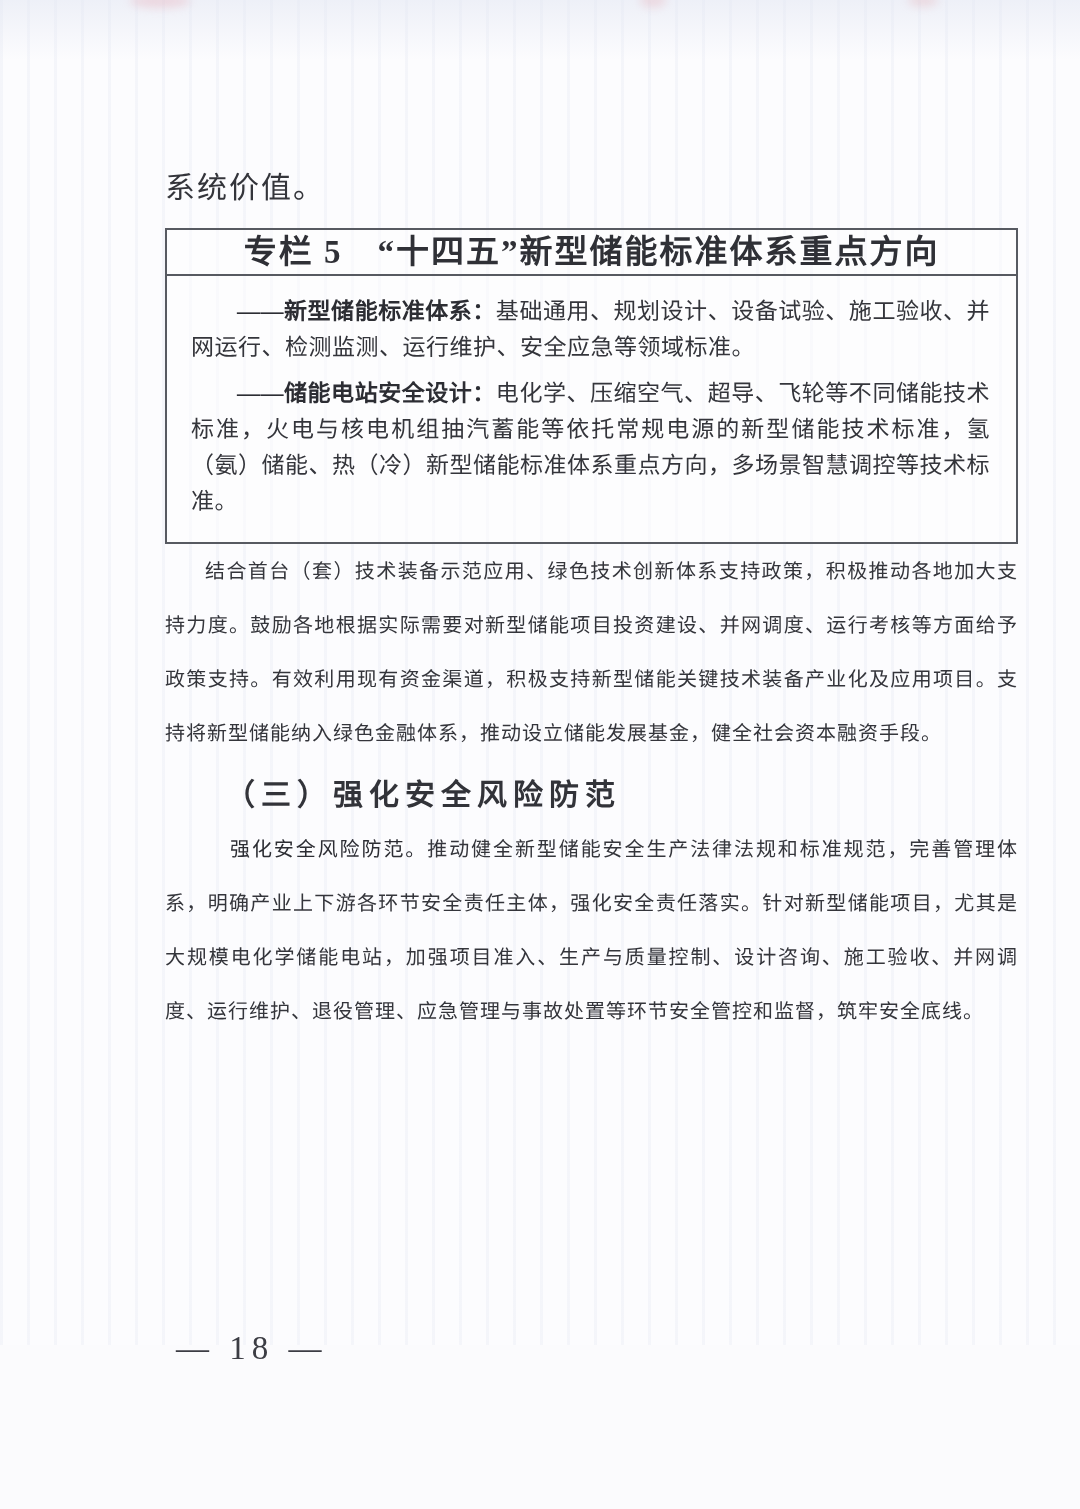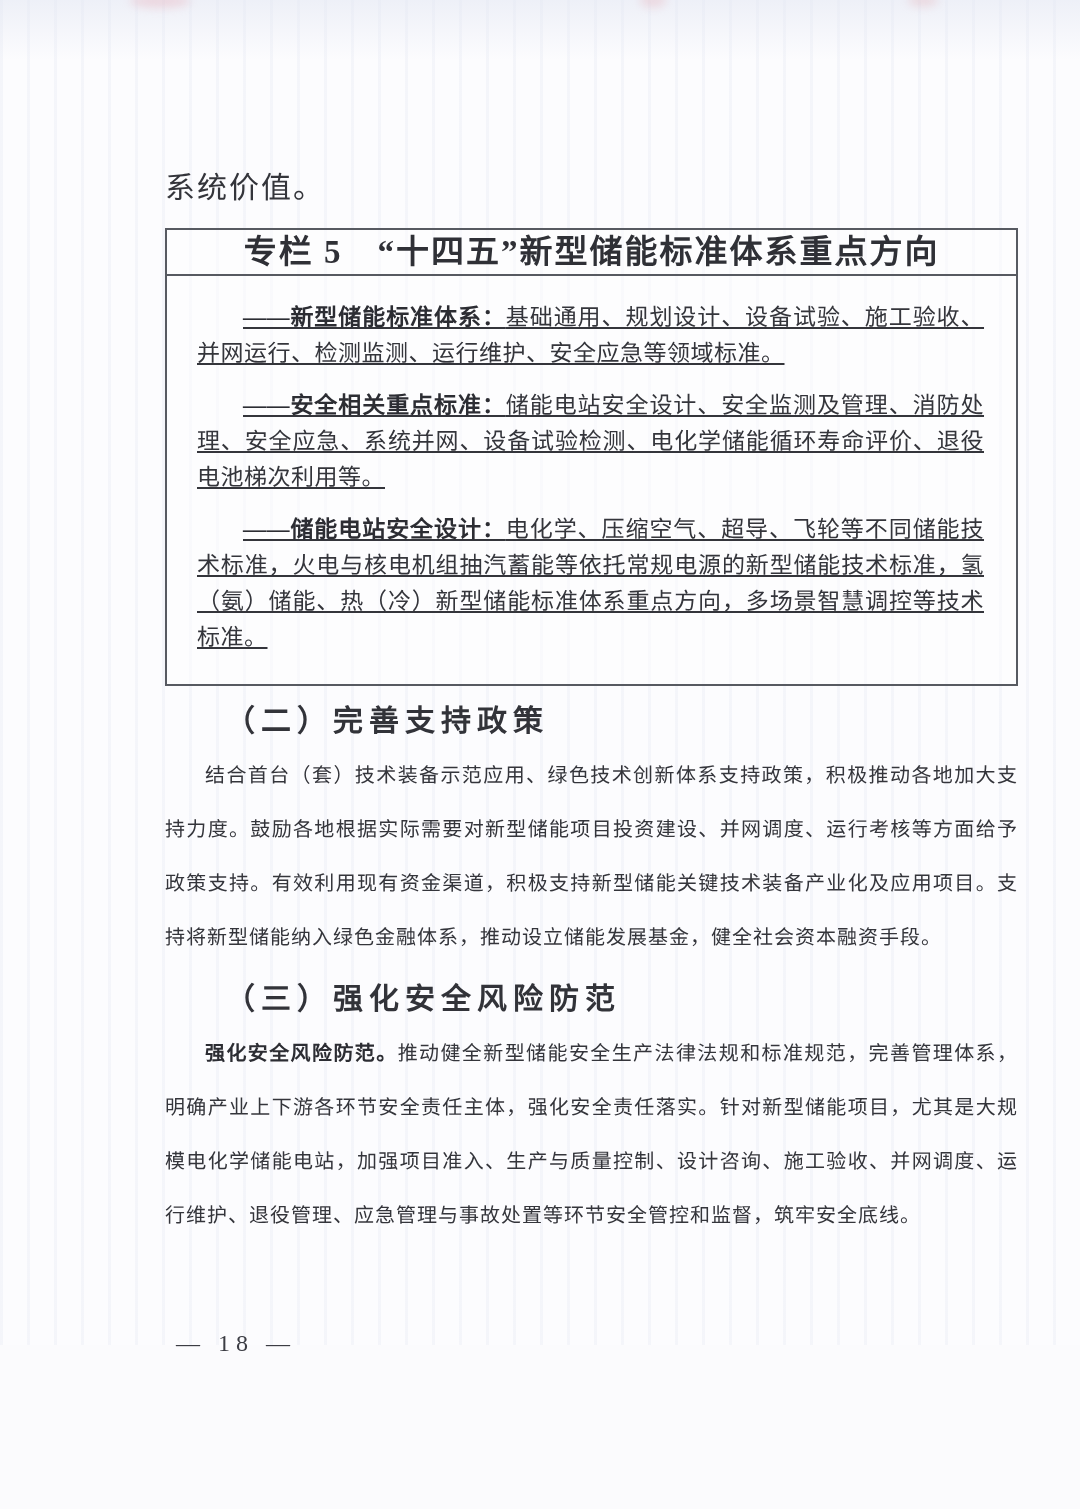--- a/index.html
+++ b/index.html
@@ -44,78 +44,75 @@
     font-weight: bold;
     font-size: 33px;
     line-height: 27px;
     padding: 9px 0 8px;
     letter-spacing: 2px;
     border-bottom: 2px solid #575a61;
     color: #2f3036;
   }
   .box-body { padding: 8px 16px 12px 14px; }
   .box-item {
-    margin: 16px;
+    margin: 10px;
     font-size: 23px;
     line-height: 36px;
     text-align: justify;
     text-indent: 2em;
     letter-spacing: 0.5px;
-    text-decoration: underline;
   }
   .box-item .lead { font-weight: bold; color: #2c2d33; }
 
   .section-heading {
     margin: 8px 0 0 0;
     font-size: 30px;
     line-height: 54px;
     font-weight: bold;
     letter-spacing: 6px;
     text-indent: 2em;
     color: #323339;
   }
   .body-para {
     margin: 0;
     font-size: 20px;
     line-height: 54px;
     text-align: justify;
     text-indent: 2em;
     letter-spacing: 1px;
   }
-  .body-para .lead { font-weight: bold; color: #2c2d33; }
+  .body-para .lead { font-weight: normal; color: #2c2d33; margin-left: 25px; }
 
   .page-number {
     position: absolute;
     left: 176px; top: 1330px;
-    font-size: 24px;
+    font-size: 33px;
     letter-spacing: 6px;
     color: #3c3d44;
   }
 </style>
 </head>
 <body>
 
 <div class="page">
 
   <div class="artifact a1"></div>
   <div class="artifact a2"></div>
   <div class="artifact a3"></div>
 
   <p class="intro">系统价值。</p>
 
   <div class="box">
     <div class="box-title">专栏 5　“十四五”新型储能标准体系重点方向</div>
     <div class="box-body">
       <p class="box-item"><span class="lead">——新型储能标准体系：</span><span>基础通用、规划设计、设备试验、施工验收、并网运行、检测监测、运行维护、安全应急等领域标准。</span></p>
-      <p class="box-item"><span class="lead">——安全相关重点标准：</span><span>储能电站安全设计、安全监测及管理、消防处理、安全应急、系统并网、设备试验检测、电化学储能循环寿命评价、退役电池梯次利用等。</span></p>
       <p class="box-item"><span class="lead">——储能电站安全设计：</span><span>电化学、压缩空气、超导、飞轮等不同储能技术标准，火电与核电机组抽汽蓄能等依托常规电源的新型储能技术标准，氢（氨）储能、热（冷）新型储能标准体系重点方向，多场景智慧调控等技术标准。</span></p>
     </div>
   </div>
 
-  <h3 class="section-heading">（二）完善支持政策</h3>
   <p class="body-para"><span>结合首台（套）技术装备示范应用、绿色技术创新体系支持政策，积极推动各地加大支持力度。鼓励各地根据实际需要对新型储能项目投资建设、并网调度、运行考核等方面给予政策支持。有效利用现有资金渠道，积极支持新型储能关键技术装备产业化及应用项目。支持将新型储能纳入绿色金融体系，推动设立储能发展基金，健全社会资本融资手段。</span></p>
 
   <h3 class="section-heading">（三）强化安全风险防范</h3>
   <p class="body-para"><span class="lead">强化安全风险防范。</span><span>推动健全新型储能安全生产法律法规和标准规范，完善管理体系，明确产业上下游各环节安全责任主体，强化安全责任落实。针对新型储能项目，尤其是大规模电化学储能电站，加强项目准入、生产与质量控制、设计咨询、施工验收、并网调度、运行维护、退役管理、应急管理与事故处置等环节安全管控和监督，筑牢安全底线。</span></p>
   <p class="body-para"></p>
 
   <div class="page-number">— 18 —</div>
 
 </div>
 

